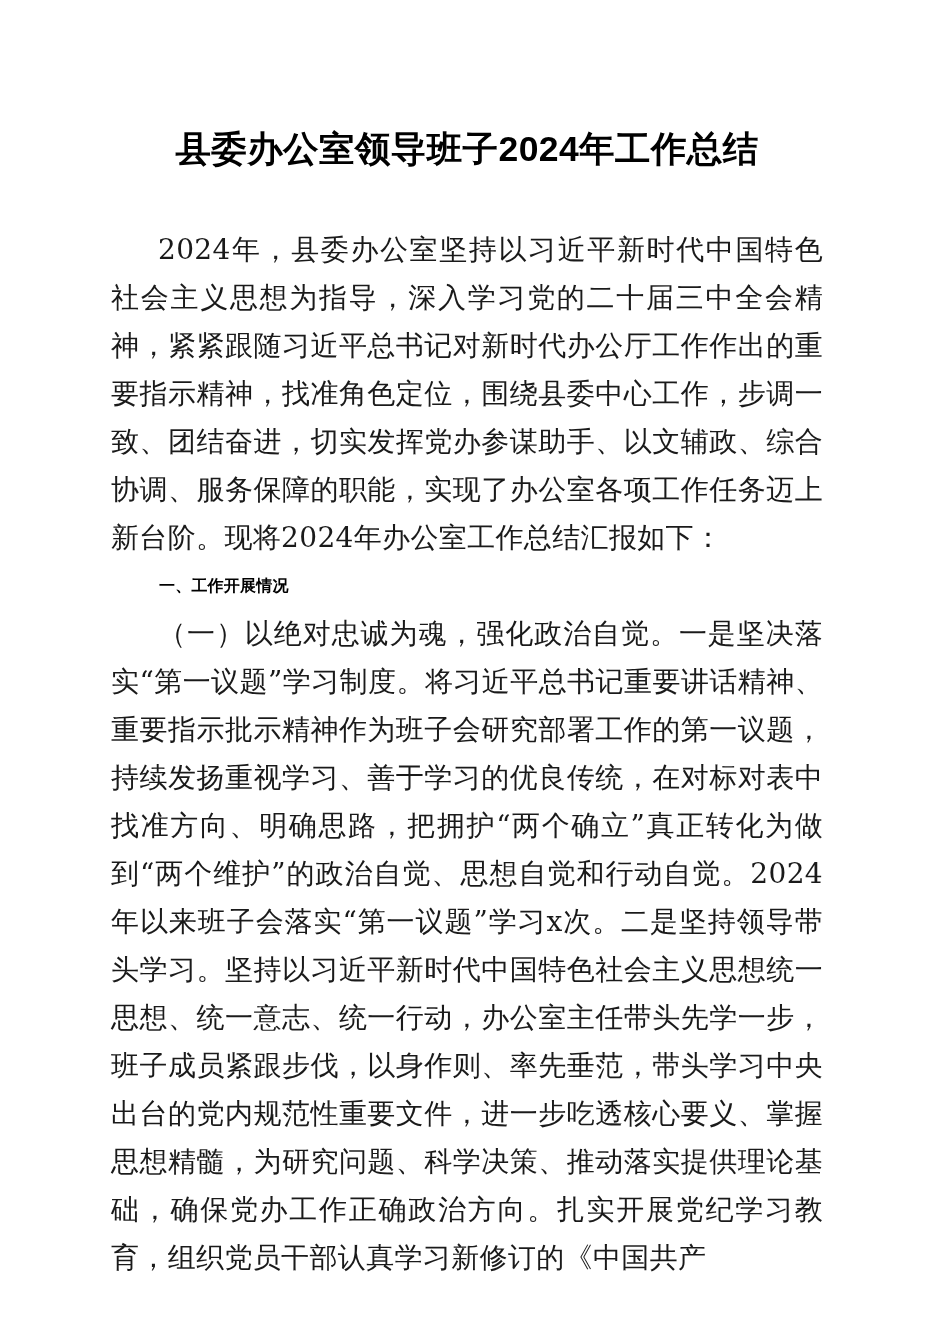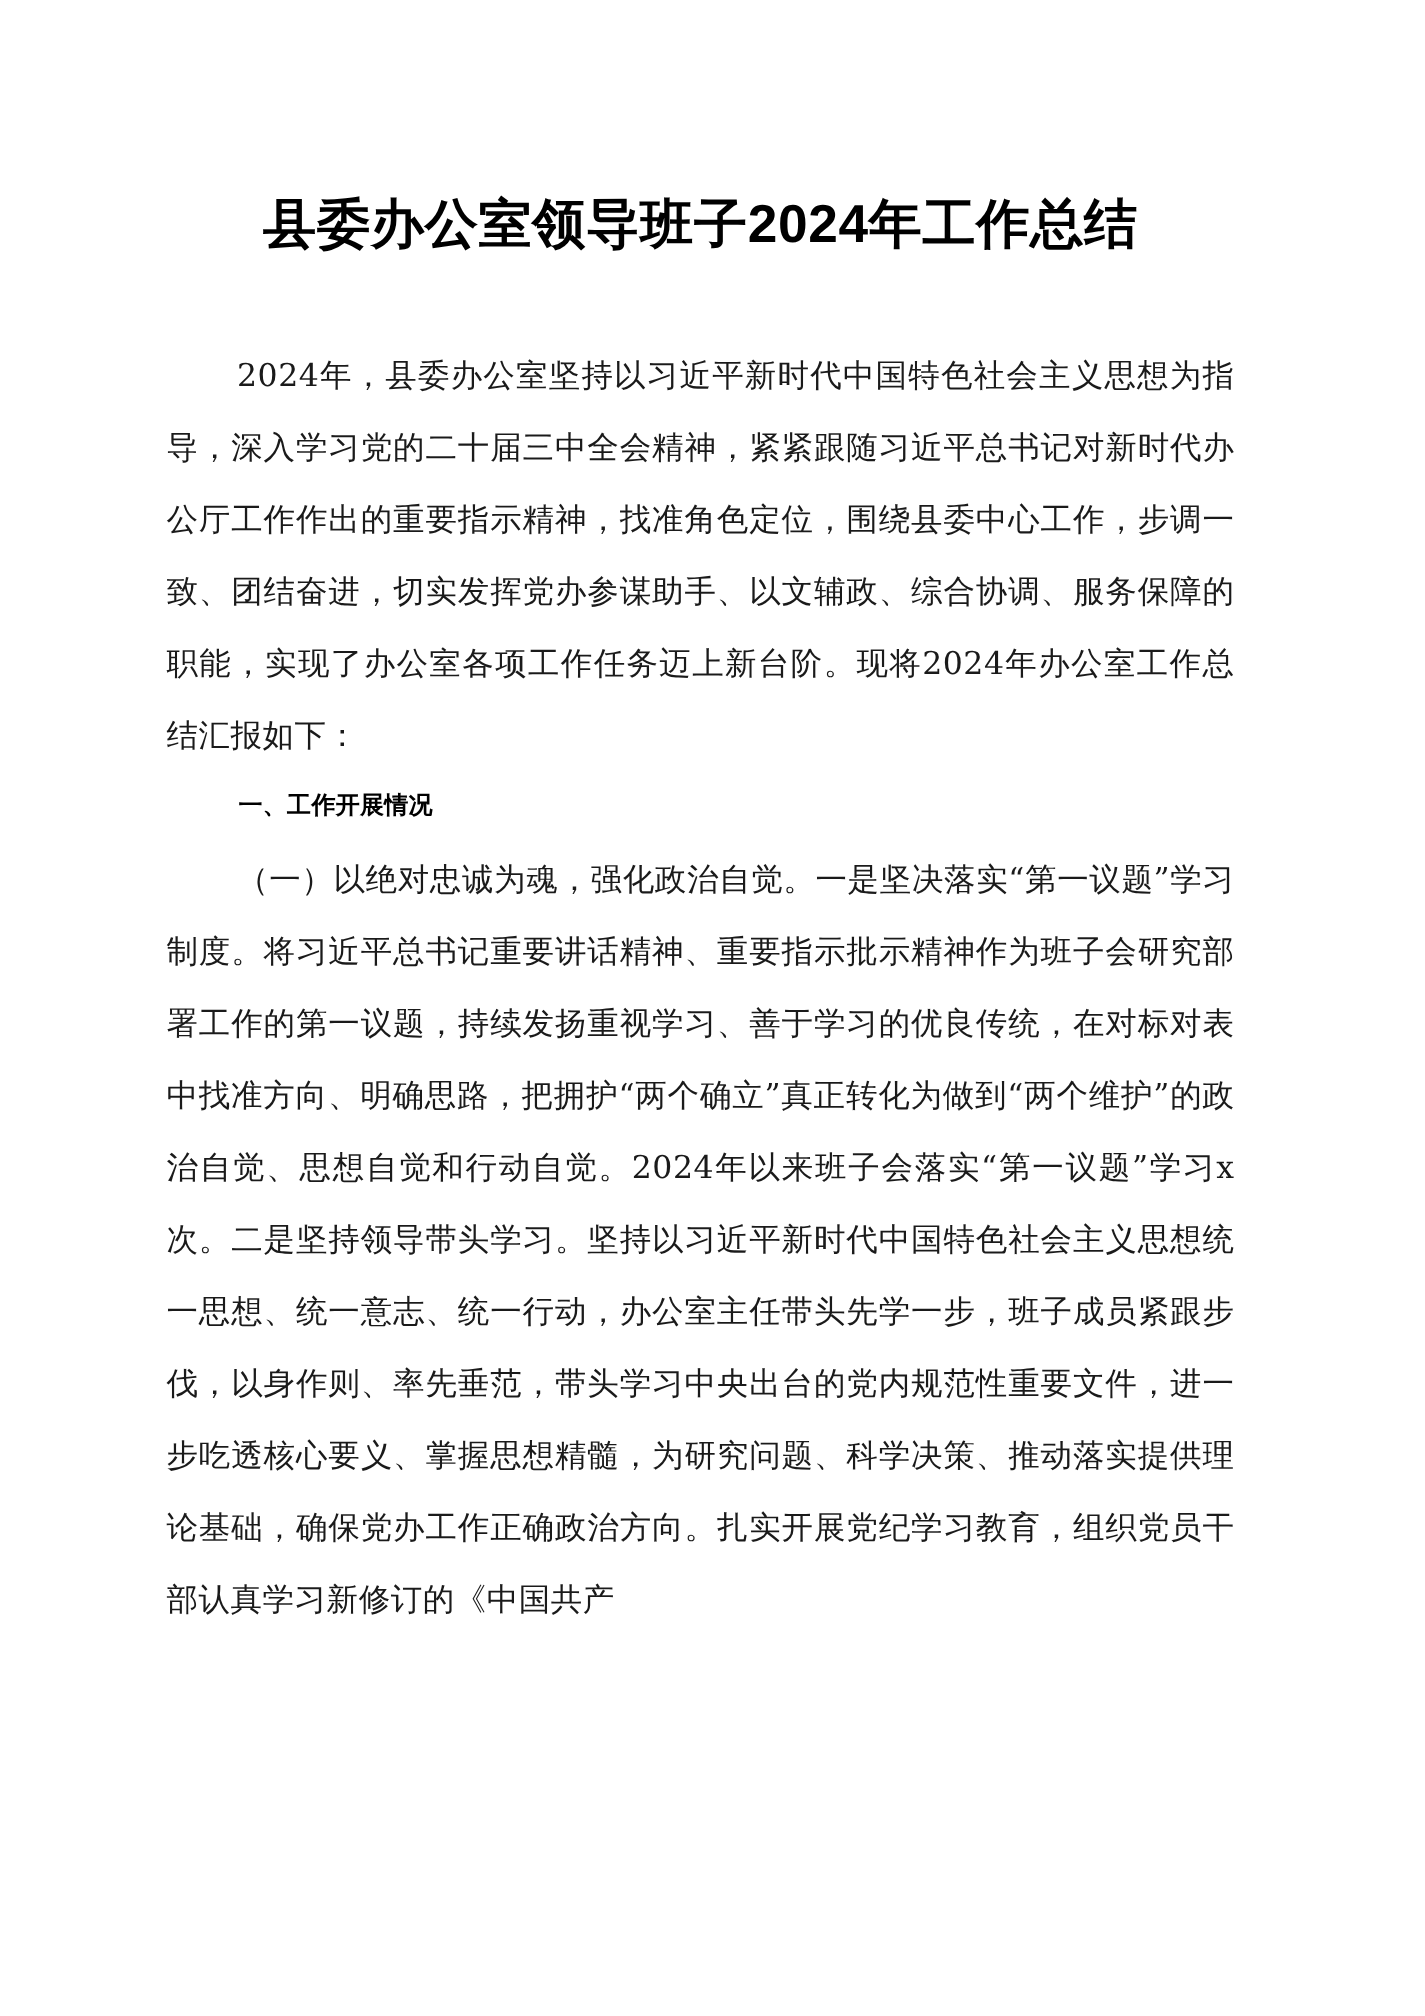--- a/index.html
+++ b/index.html
@@ -55,21 +55,21 @@
     color: #000;
     margin: 0;
     text-indent: 48px;
     letter-spacing: 0.2px;
     white-space: nowrap;
   }
 
   
   .para {
     font-family: "DejaVu Serif", "Liberation Serif", serif;
-    font-size: 21px;
+    font-size: 28px;
     line-height: 48px;
     color: #1a1a1a;
     margin: 0;
     text-align: justify;
     text-justify: inter-ideograph;
     text-indent: 47px;
     letter-spacing: 0.35px;
     word-spacing: 0.5px;
   }
 

